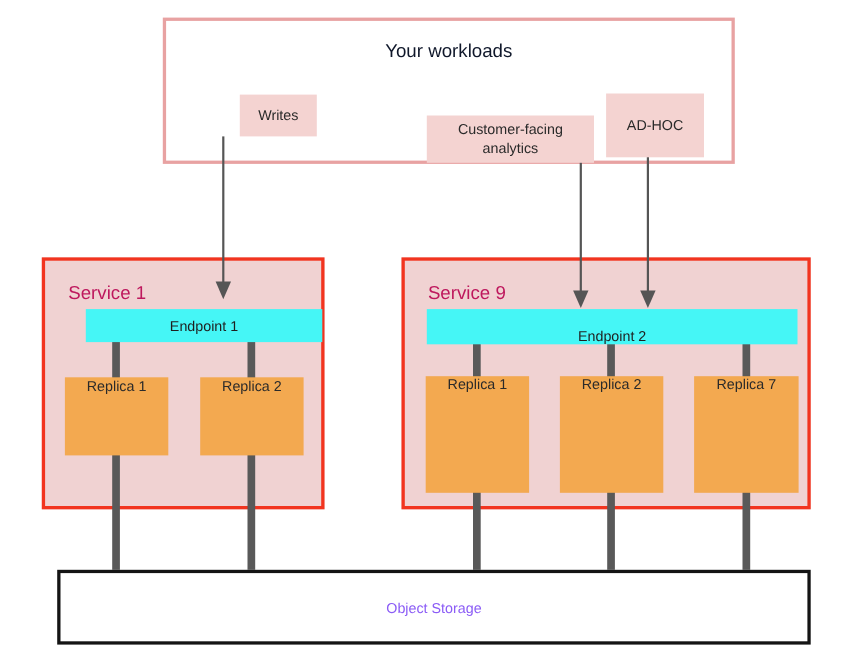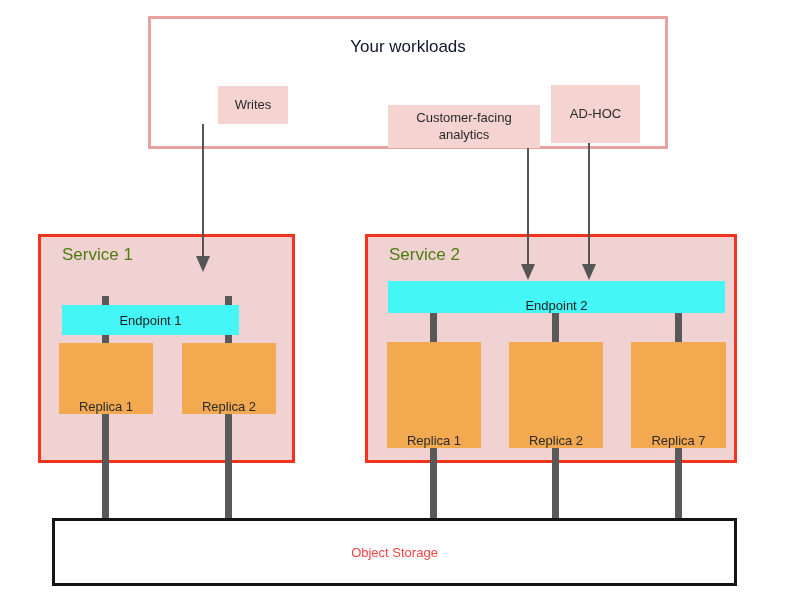--- a/index.html
+++ b/index.html
@@ -17,37 +17,37 @@
     font-size:13px;text-align:center;line-height:1.3;color:#2a2a2a;
   }
 
   
   .arrow-line{width:2px;background:var(--arrow);}
   .arrow-head{width:0;height:0;border-left:7px solid transparent;border-right:7px solid transparent;
     border-top:16px solid var(--arrow);}
 
   
   .service-box{border:3px solid var(--service-border);background:var(--service-fill);}
-  .service-title{font-size:17px;color:#4d7c0f;}
+  .service-title{font-size:17px;color:#be185d;margin-top:12px;}
   .endpoint-bar{
     background:var(--endpoint-fill);display:flex;align-items:center;justify-content:center;
     font-size:13px;color:#1f1f1f;
   }
   .replica-box{
-    background:var(--replica-fill);display:flex;align-items:flex-end;justify-content:center;
+    background:var(--replica-fill);display:flex;align-items:flex-start;justify-content:center;
     font-size:13px;color:#2a2a2a;
   }
 
   
   .connector{width:7px;background:var(--connector);}
 
   
   .storage-box{
     border:3px solid var(--storage-border);background:#fff;
-    display:flex;align-items:center;justify-content:center;font-size:13px;color:#ef4444;
+    display:flex;align-items:center;justify-content:center;font-size:13px;color:#8b5cf6;
   }
 </style>
 </head>
 <body>
 
 <div id="canvas">
 
   <div class="abs workloads-box" style="left:148px;top:16px;width:520px;height:133px;"></div>
 
   <div class="abs service-box" style="left:38px;top:234px;width:257px;height:229px;"></div>
@@ -79,32 +79,32 @@
   <div class="abs workload-item" style="left:388px;top:84px;width:152px;height:43px;padding:0 14px;margin-top:21px;">
     <span>Customer-facing analytics</span>
   </div>
 
   <div class="abs workload-item" style="left:551px;top:85px;width:89px;height:58px;">
     <span>AD-HOC</span>
   </div>
 
   <div class="abs service-title" style="left:62px;top:245px;">Service 1</div>
 
-  <div class="abs endpoint-bar" style="left:62px;top:281px;width:177px;height:30px;margin-top:24px;">
+  <div class="abs endpoint-bar" style="left:78px;top:281px;width:215px;height:30px;">
     <span>Endpoint 1</span>
   </div>
 
   <div class="abs replica-box" style="left:59px;top:343px;width:94px;height:71px;">
     <span>Replica 1</span>
   </div>
   <div class="abs replica-box" style="left:182px;top:343px;width:94px;height:71px;">
     <span>Replica 2</span>
   </div>
 
-  <div class="abs service-title" style="left:389px;top:245px;">Service 2</div>
+  <div class="abs service-title" style="left:389px;top:245px;">Service 9</div>
 
   <div class="abs endpoint-bar" style="left:388px;top:281px;width:337px;height:32px;align-items:flex-end;">
     <span>Endpoint 2</span>
   </div>
 
   <div class="abs replica-box" style="left:387px;top:342px;width:94px;height:106px;">
     <span>Replica 1</span>
   </div>
   <div class="abs replica-box" style="left:509px;top:342px;width:94px;height:106px;">
     <span>Replica 2</span>

